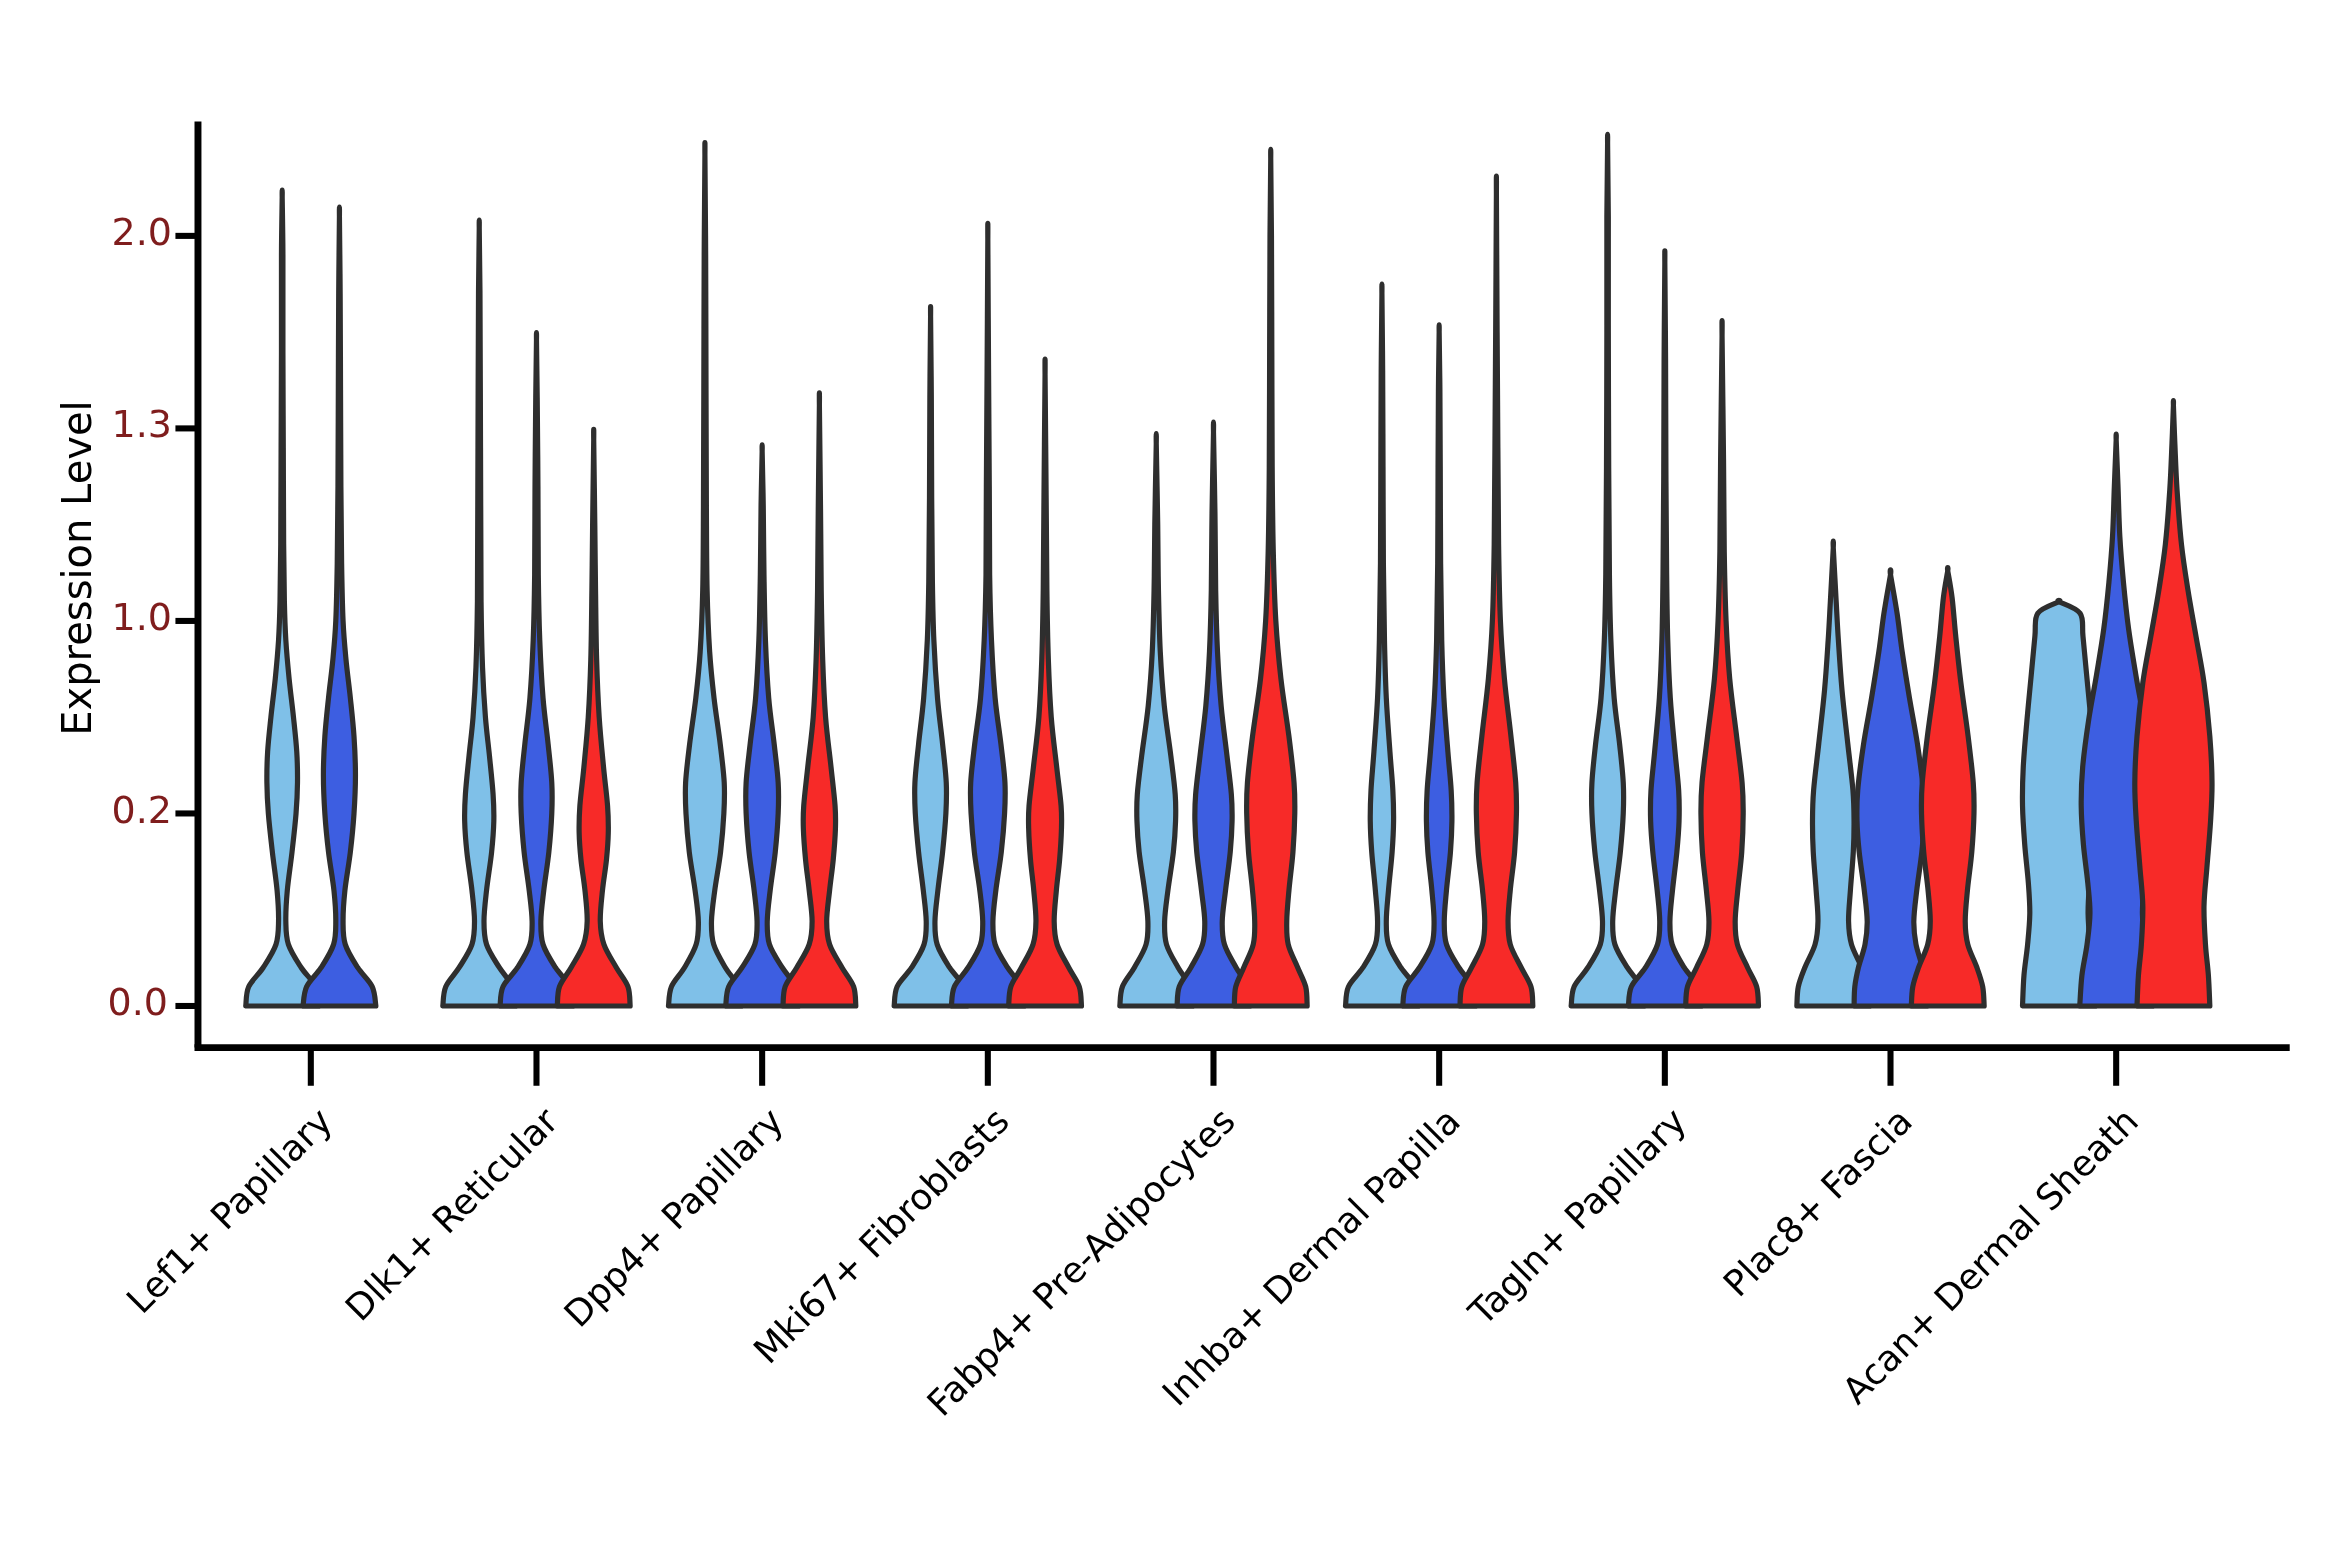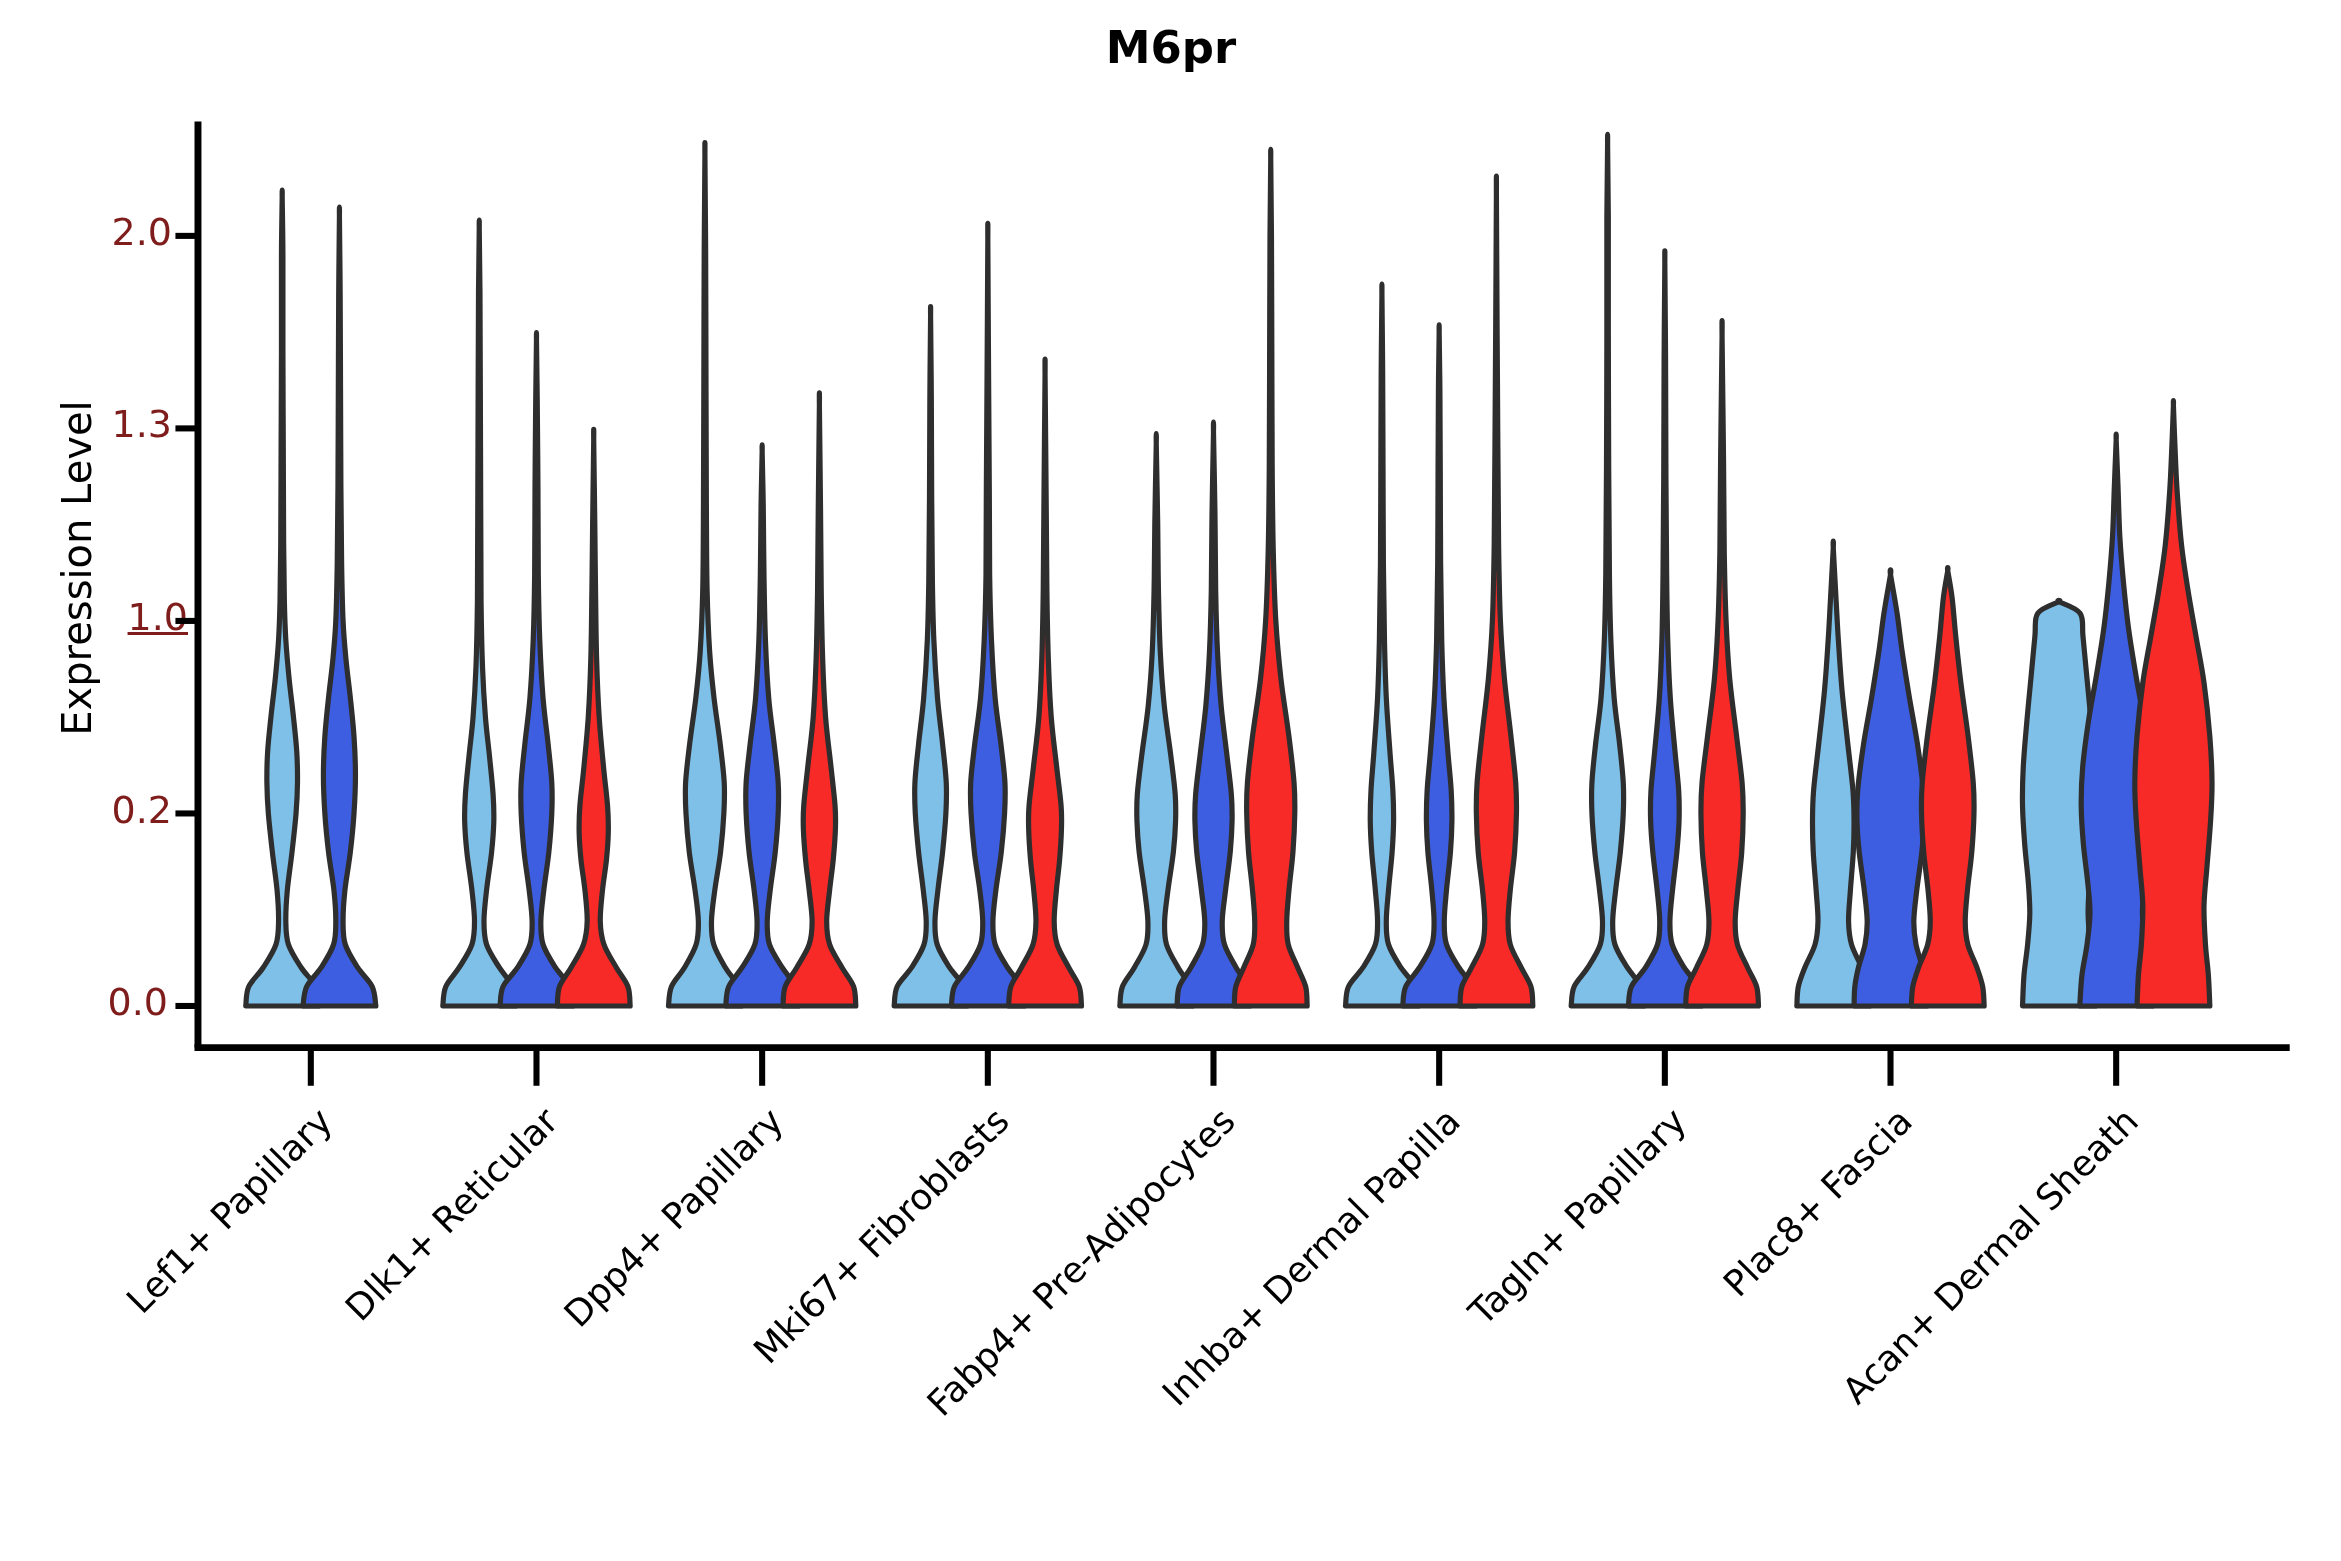--- a/index.html
+++ b/index.html
@@ -33,28 +33,27 @@
     transform:rotate(-45deg);text-align:right;
   }
 
   #plot-svg{position:absolute;left:0;top:0;width:2342px;height:1561px;}
 </style>
 </head>
 <body>
 
 <div id="root">
 
-  <div id="chart-title">M6pr</div>
 
   <div id="ylabel">Expression Level</div>
 
   <div id="ytick-layer">
       <div class="ytick-label" style="left: 48px; width: 120px; top: 980px;">0.0</div>
       <div class="ytick-label" style="left: 52px; width: 120px; top: 788px;">0.2</div>
-      <div class="ytick-label" style="left: 68px; width: 120px; top: 595px; text-decoration: underline;">1.0</div>
+      <div class="ytick-label" style="left: 52px; width: 120px; top: 595px;">1.0</div>
       <div class="ytick-label" style="left: 52px; width: 120px; top: 402px;">1.3</div>
       <div class="ytick-label" style="left: 52px; width: 120px; top: 210px;">2.0</div>
     </div>
   <div id="xtick-layer">
       <div class="xtick-label" style="left: -175px; width: 486px; top: 1100px;">Lef1+ Papillary</div>
       <div class="xtick-label" style="left: 51px; width: 486px; top: 1100px;">Dlk1+ Reticular</div>
       <div class="xtick-label" style="left: 276px; width: 486px; top: 1100px;">Dpp4+ Papillary</div>
       <div class="xtick-label" style="left: 502px; width: 486px; top: 1100px;">Mki67+ Fibroblasts</div>
       <div class="xtick-label" style="left: 728px; width: 486px; top: 1100px;">Fabp4+ Pre-Adipocytes</div>
       <div class="xtick-label" style="left: 953px; width: 486px; top: 1100px;">Inhba+ Dermal Papilla</div>

